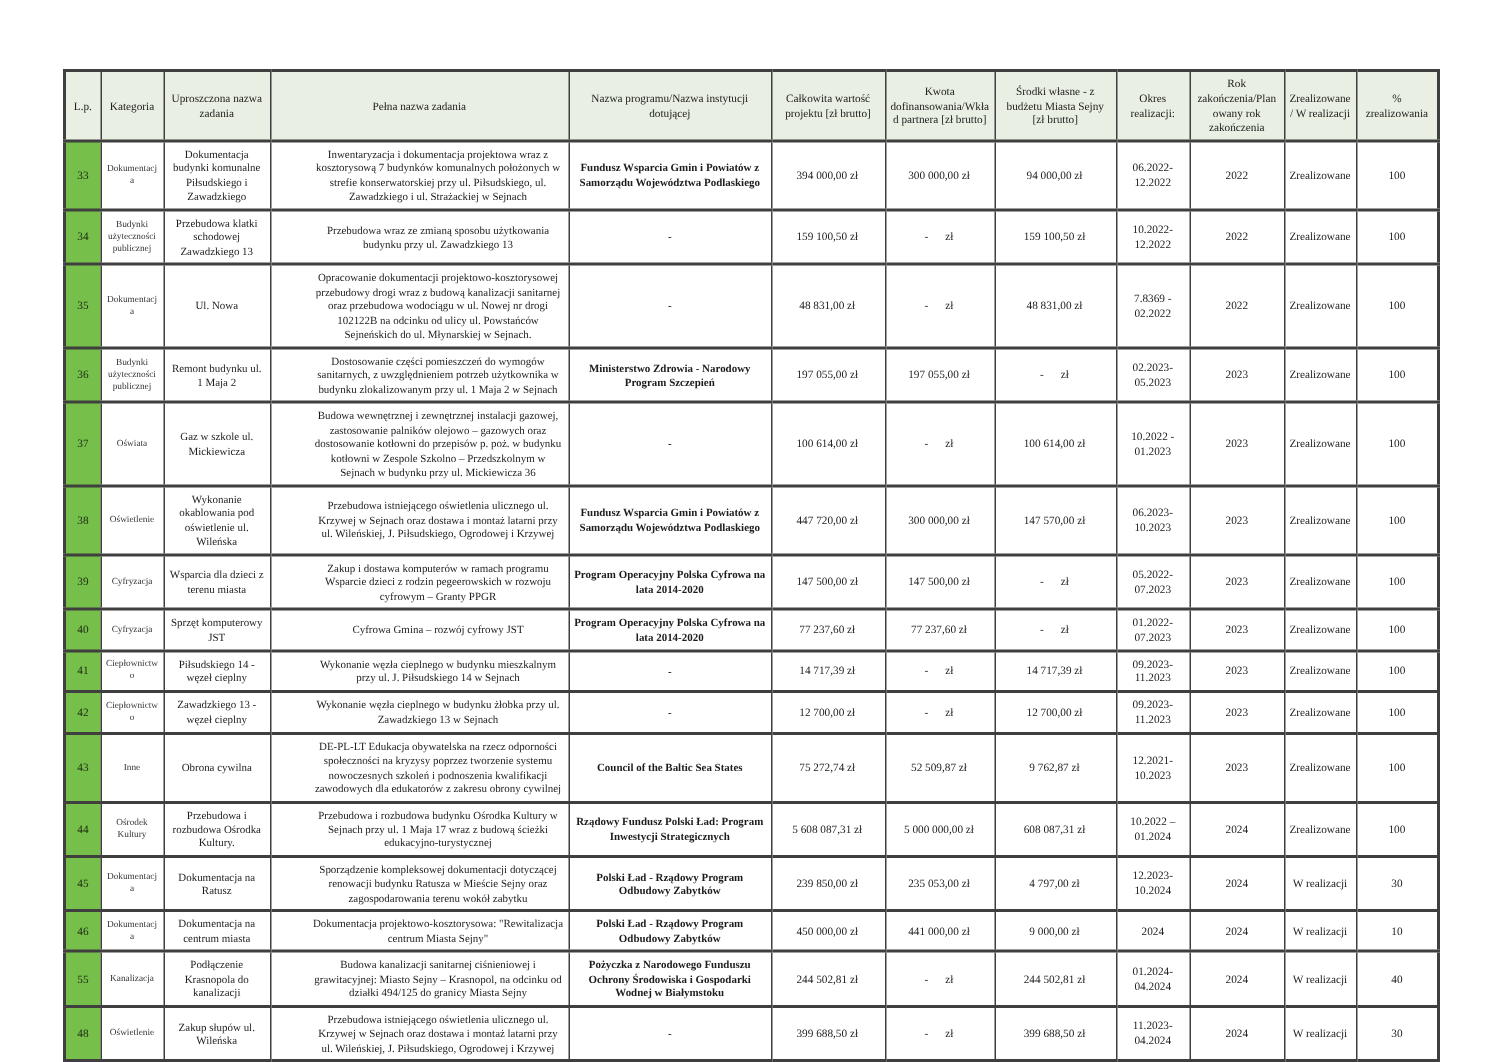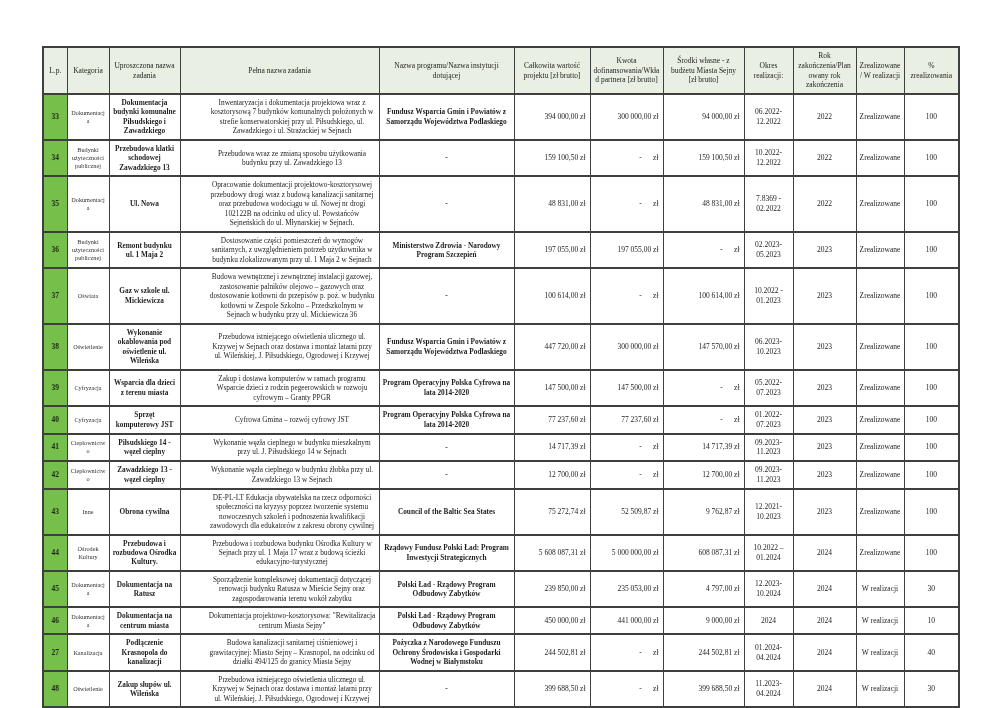--- a/index.html
+++ b/index.html
@@ -32,29 +32,28 @@
     word-wrap:break-word;
   }
   thead th {
     background:var(--header-bg,#e9efe2);
     font-weight:normal;
     height:42px;
     font-size:7.5px;
   }
   td.lp {
     background:var(--green,#76bf4b);
-    font-weight:bold;
+    font-weight:normal;
     color:#1c2a12;
   }
   td.cat { font-size:6.2px; color:#333; }
-  td.short { font-size:7.3px;font-weight:bold; }
+  td.short { font-size:7.3px; }
   td.full { font-size:7.3px;padding-left:28px; }
   td.program { font-size:7.3px;font-weight:bold; }
   td.money {
-    text-align:right;
     white-space:pre;
     padding-right:4px;
   }
   td.period, td.year, td.status, td.percent { font-size:7.5px; }
 </style>
 </head>
 <body>
 
 <div class="page">
   <table class="projects">
@@ -293,21 +292,21 @@
     <td class="money">450 000,00 zł</td>
     <td class="money">441 000,00 zł</td>
     <td class="money">9 000,00 zł</td>
     <td class="period">2024</td>
     <td class="year">2024</td>
     <td class="status">W realizacji</td>
     <td class="percent">10</td>
   </tr>
 
   <tr>
-    <td class="lp">27</td>
+    <td class="lp">55</td>
     <td class="cat">Kanalizacja</td>
     <td class="short">Podłączenie Krasnopola do kanalizacji</td>
     <td class="full">Budowa kanalizacji sanitarnej ciśnieniowej i grawitacyjnej: Miasto Sejny – Krasnopol, na odcinku od działki 494/125 do granicy Miasta Sejny</td>
     <td class="program">Pożyczka z Narodowego Funduszu Ochrony Środowiska i Gospodarki Wodnej w Białymstoku</td>
     <td class="money">244 502,81 zł</td>
     <td class="money">-      zł</td>
     <td class="money">244 502,81 zł</td>
     <td class="period">01.2024-04.2024</td>
     <td class="year">2024</td>
     <td class="status">W realizacji</td>

